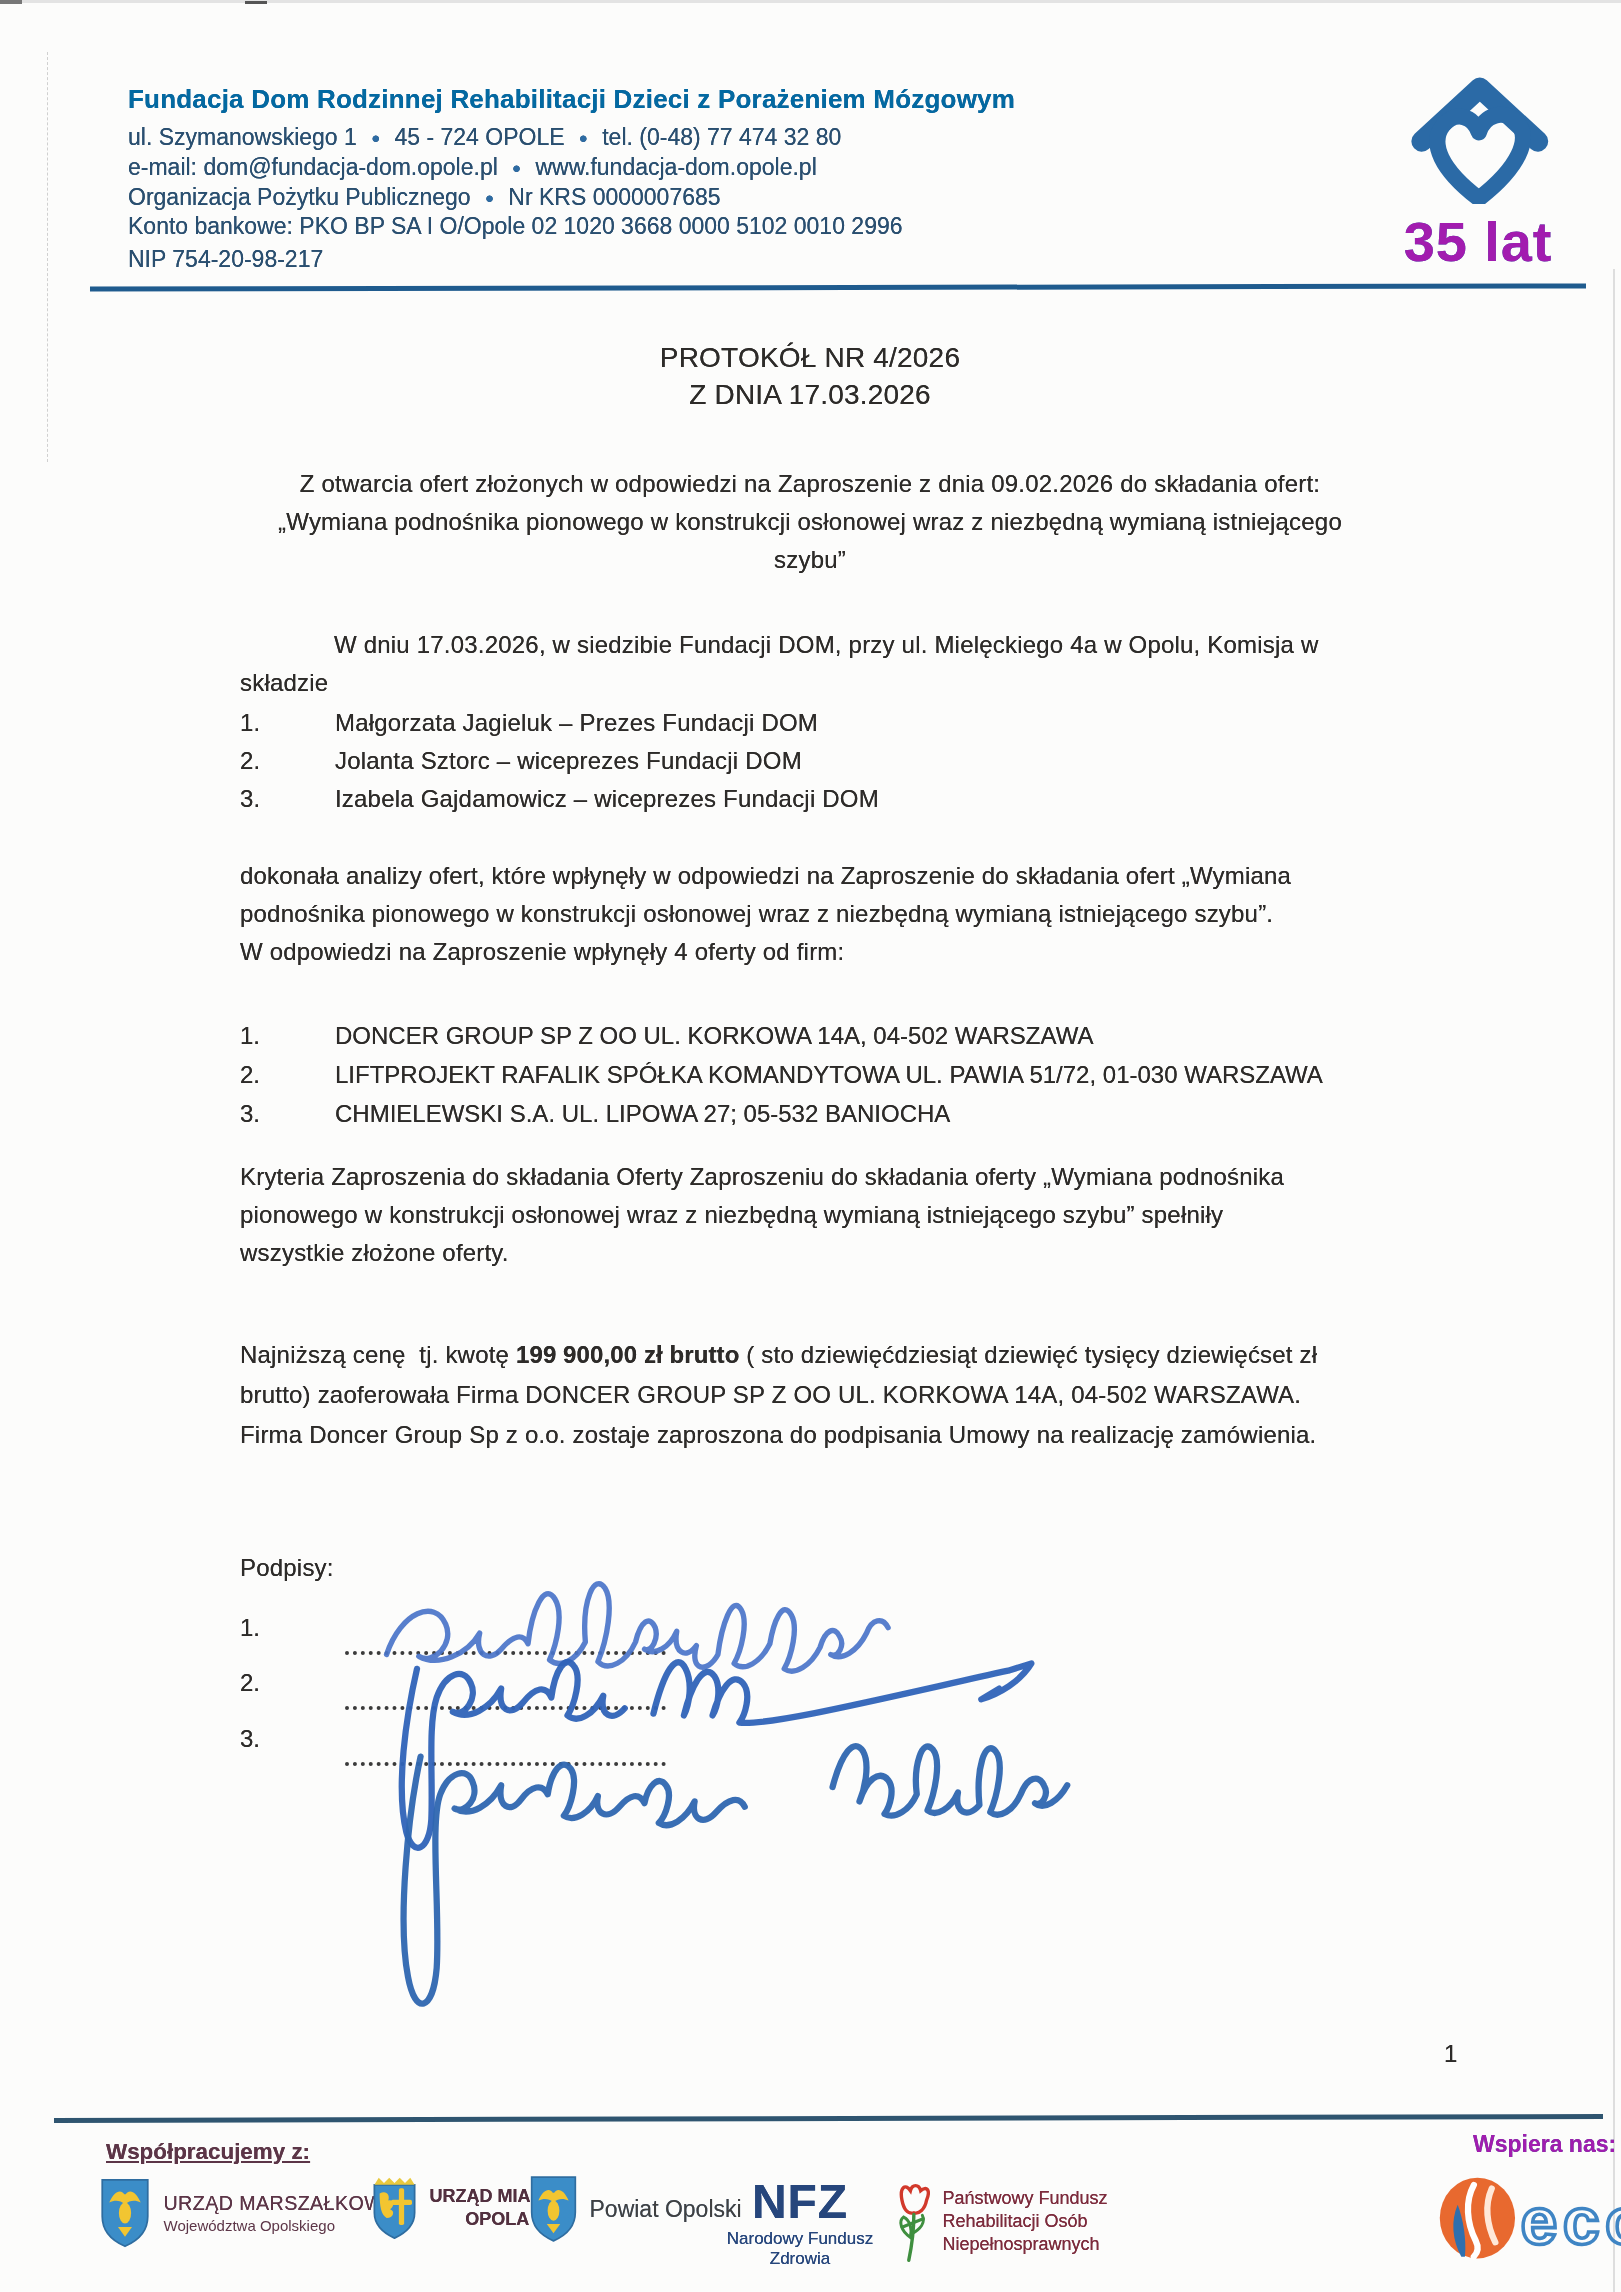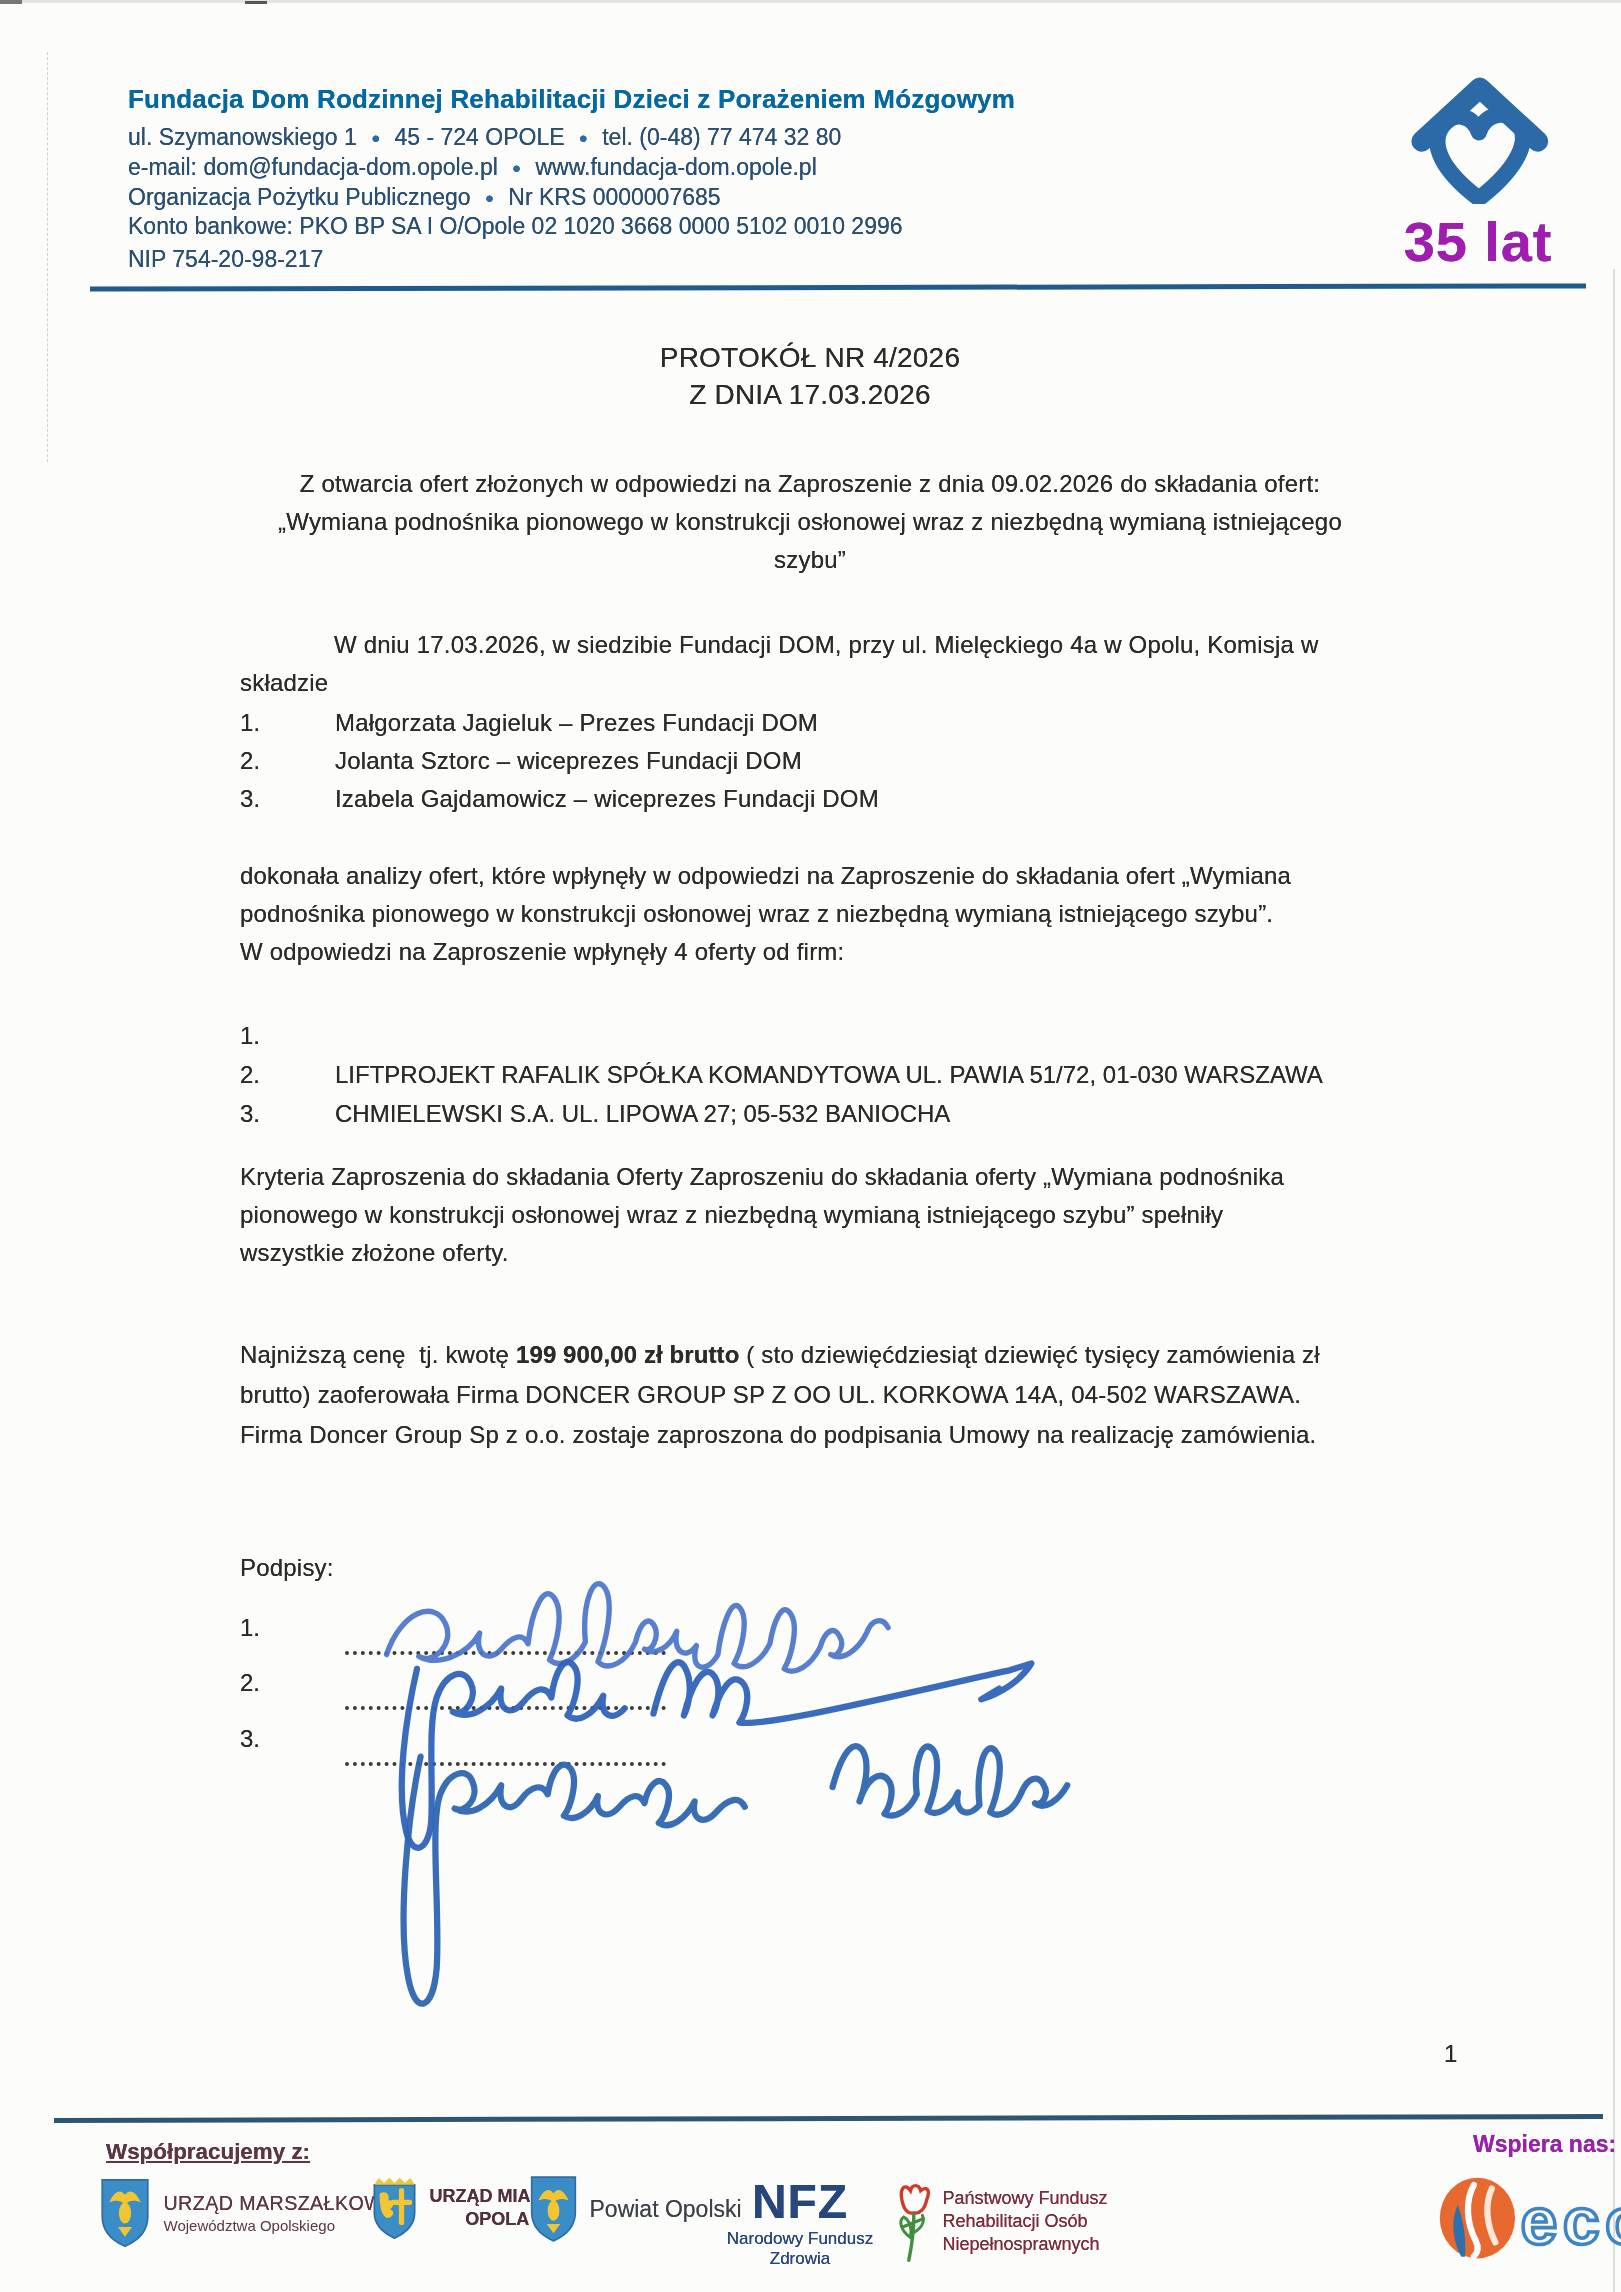--- a/index.html
+++ b/index.html
@@ -118,37 +118,38 @@
       </div>
   </div>
 
   <div class="abs doc para2">dokonała analizy ofert, które wpłynęły w odpowiedzi na Zaproszenie do składania ofert „Wymiana
 podnośnika pionowego w konstrukcji osłonowej wraz z niezbędną wymianą istniejącego szybu”.
 W odpowiedzi na Zaproszenie wpłynęły 4 oferty od firm:</div>
 
   <div class="abs list firms doc" style="white-space:normal;">
     <div class="lrow">
         <span class="no">1.</span>
+        <span>DONCER GROUP SP Z OO UL. KORKOWA 14A, 04-502 WARSZAWA</span>
       </div>
     <div class="lrow">
         <span class="no">2.</span>
         <span>LIFTPROJEKT RAFALIK SPÓŁKA KOMANDYTOWA UL. PAWIA 51/72, 01-030 WARSZAWA</span>
       </div>
     <div class="lrow">
         <span class="no">3.</span>
         <span>CHMIELEWSKI S.A. UL. LIPOWA 27; 05-532 BANIOCHA</span>
       </div>
   </div>
 
   <div class="abs doc para3">Kryteria Zaproszenia do składania Oferty Zaproszeniu do składania oferty „Wymiana podnośnika
 pionowego w konstrukcji osłonowej wraz z niezbędną wymianą istniejącego szybu” spełniły
 wszystkie złożone oferty.</div>
 
   <div class="abs para4">
-    <div><span class="seg">Najniższą cenę  tj. kwotę </span><b class="seg">199 900,00 zł brutto</b><span class="seg"> ( sto dziewięćdziesiąt dziewięć tysięcy zamówienia zł</span></div>
+    <div><span class="seg">Najniższą cenę  tj. kwotę </span><b class="seg">199 900,00 zł brutto</b><span class="seg"> ( sto dziewięćdziesiąt dziewięć tysięcy dziewięćset zł</span></div>
     <div>brutto) zaoferowała Firma  DONCER GROUP SP Z OO UL. KORKOWA 14A, 04-502 WARSZAWA.</div>
     <div>Firma  Doncer Group Sp z o.o. zostaje zaproszona do podpisania Umowy na realizację zamówienia.</div>
   </div>
 
   <div class="abs doc podpisy">Podpisy:</div>
   <div class="abs sigrow" style="top:1614px;">
       <span class="no">1.</span>
       <span class="dotline"></span>
     </div>
   <div class="abs sigrow" style="top:1669px;">

